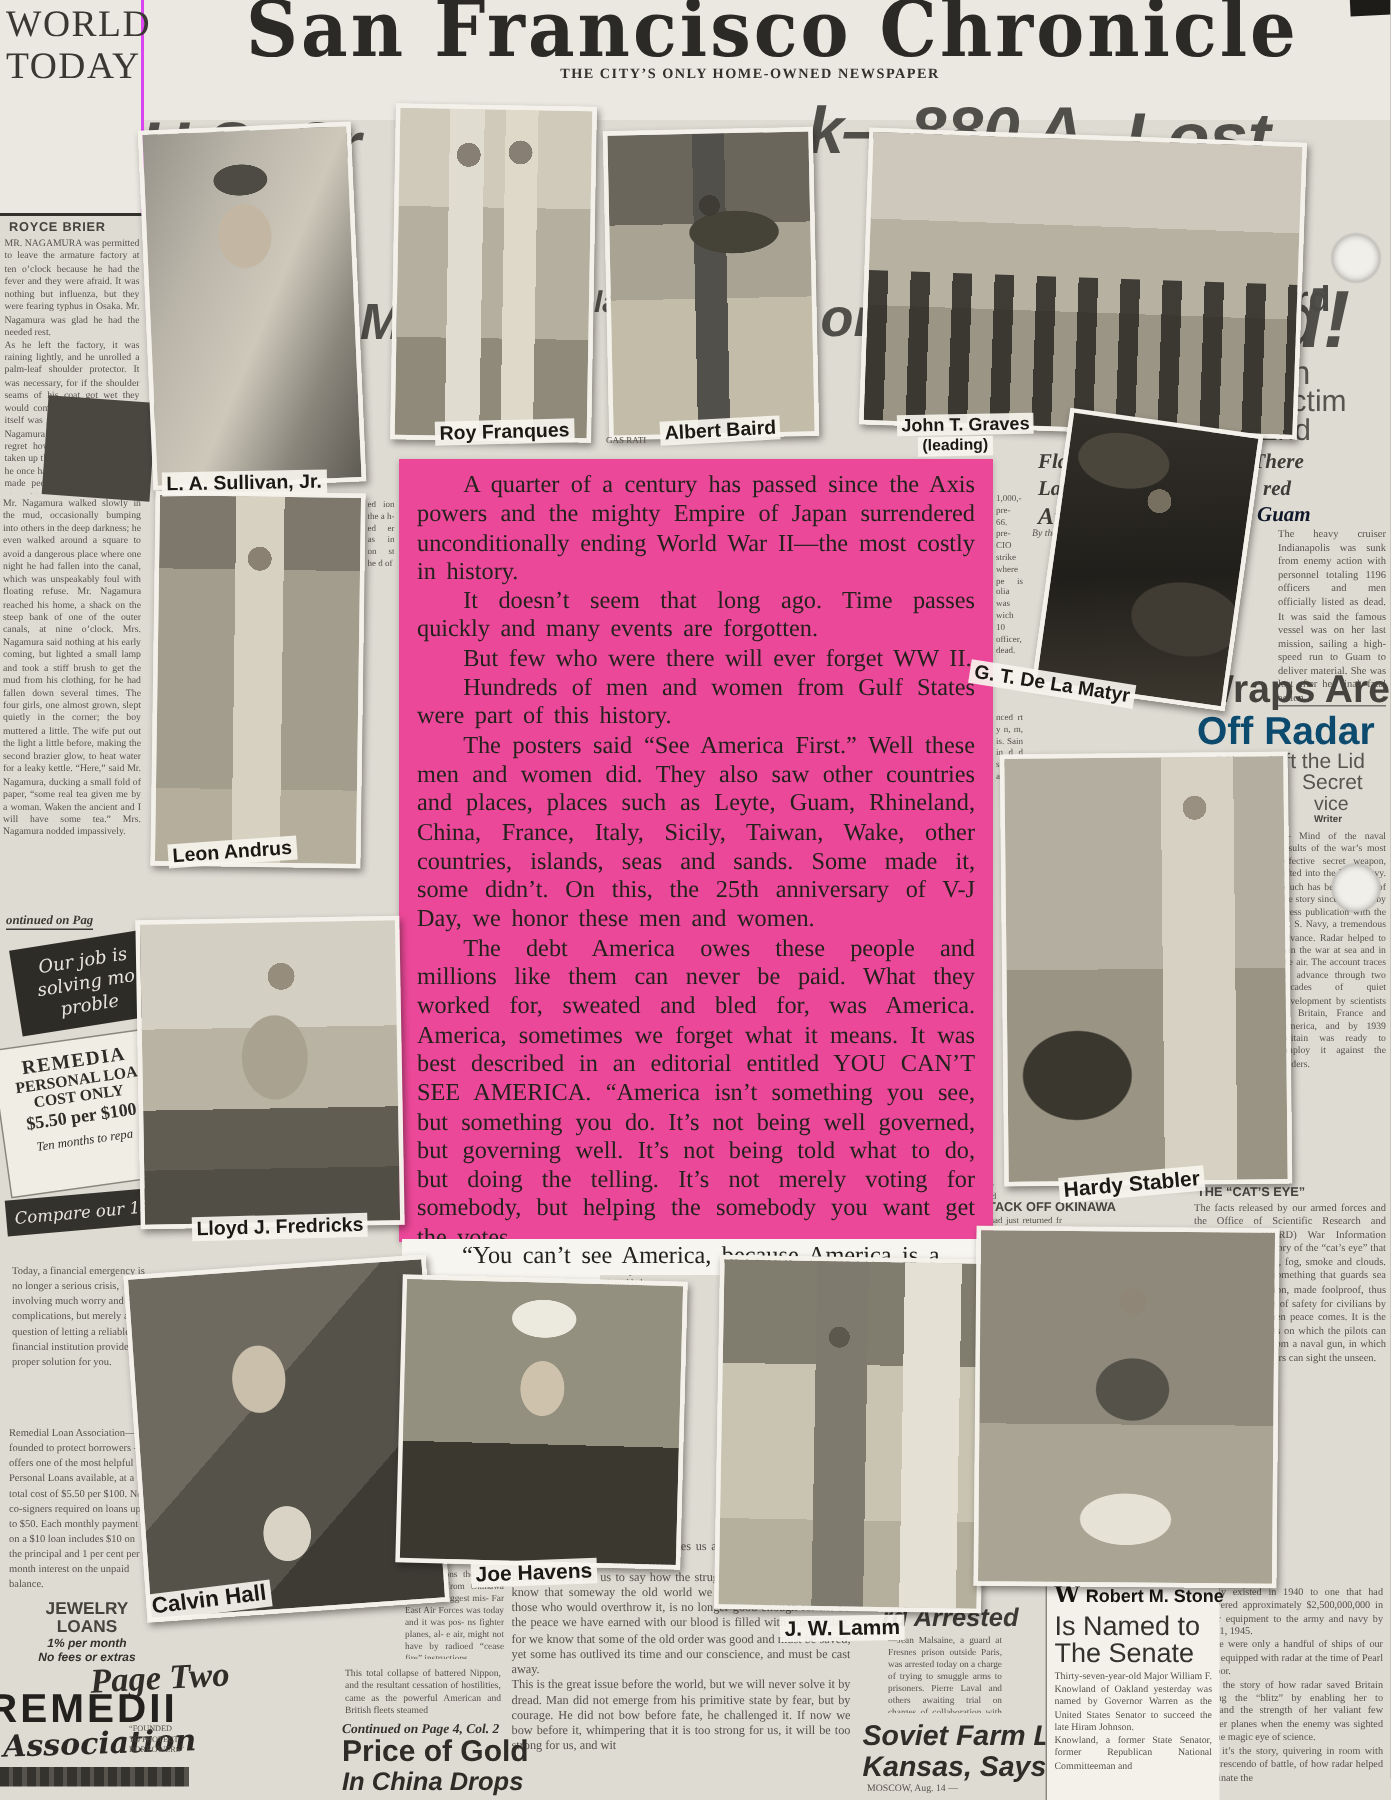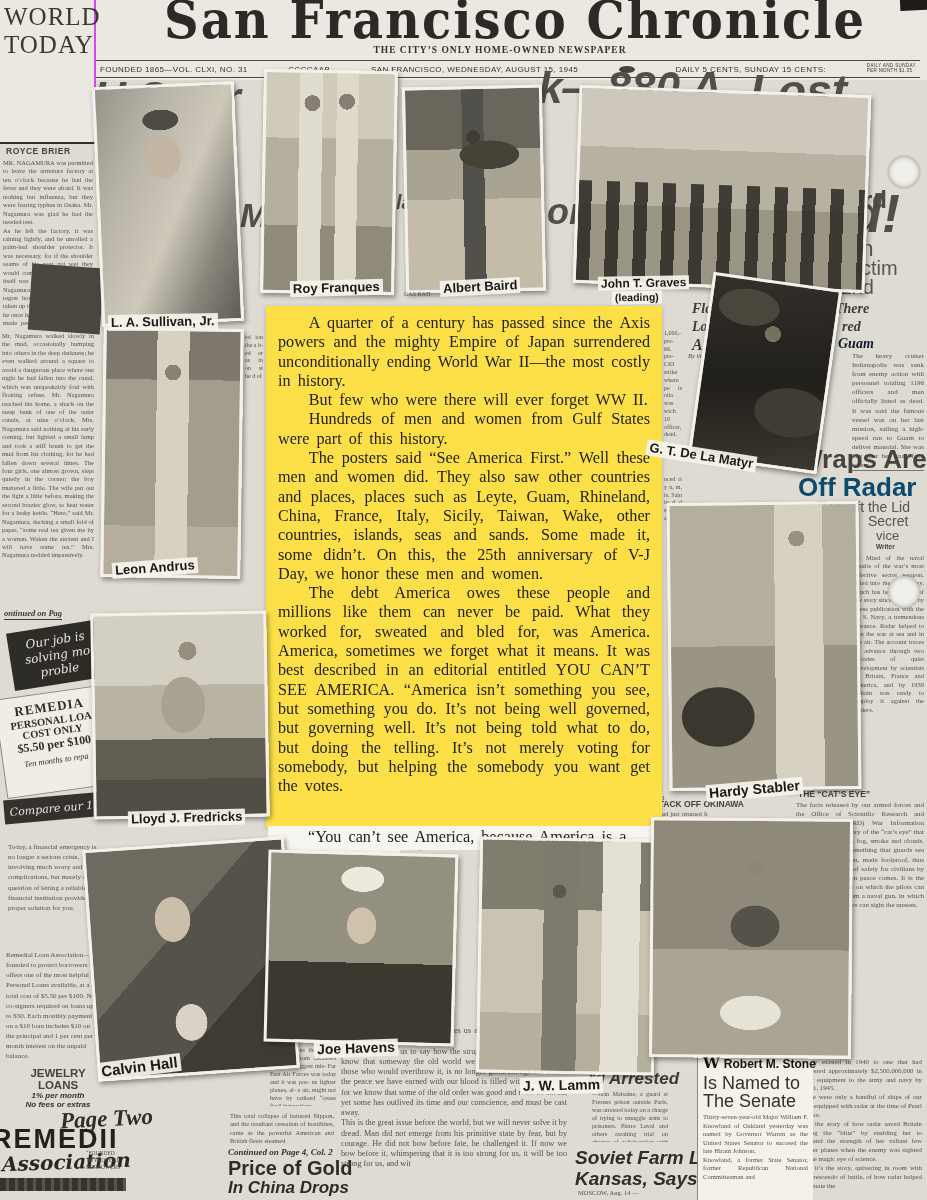--- a/index.html
+++ b/index.html
@@ -8,21 +8,21 @@
   .abs{position:absolute;}
   .micro{font:6.5px/1.3 "Liberation Serif",serif;color:#55514a;text-align:justify;overflow:hidden;}
   .pre{white-space:pre-line;}
   .frag{font-family:"Liberation Sans",sans-serif;font-weight:bold;color:#45433d;white-space:nowrap;line-height:1;}
   .bighl{font-family:"Liberation Sans",sans-serif;font-weight:bold;font-style:italic;color:#514f49;white-space:nowrap;line-height:1;}
   .hl-light{font-family:"Liberation Sans",sans-serif;font-weight:400;color:#57554f;white-space:nowrap;line-height:1;}
   .serifb{font-family:"Liberation Serif",serif;font-weight:bold;}
   .cap{font-family:"Liberation Sans",sans-serif;font-weight:bold;color:#1b1913;white-space:nowrap;
        background:rgba(246,244,237,.92);padding:0 3px;line-height:1.2;}
   .photo{position:absolute;border:3px solid #f3f1ea;box-shadow:1.5px 2.5px 5px rgba(20,18,14,.45);}
-  .article{background:#fde047;box-shadow:0 1px 4px rgba(30,28,22,.25);
+  .article{background:#ec4899;box-shadow:0 1px 4px rgba(30,28,22,.25);
            font-family:"Liberation Serif",serif;color:#24221d;}
   .article p{margin:0;text-indent:1.9em;text-align:justify;font-size:16.2px;line-height:19.3px;word-spacing:3px;}
   .strip{background:#f7f5ef;font-family:"Liberation Serif",serif;color:#24221d;
          font-size:16.2px;line-height:19px;word-spacing:3px;white-space:nowrap;overflow:hidden;}
   .hole{width:32px;height:32px;border-radius:50%;background:#f1efe9;
         box-shadow:inset 0 0 5px rgba(0,0,0,.4),0 0 0 1px rgba(0,0,0,.07);}
   
   .ph-sullivan{background-image:radial-gradient(ellipse 26px 15px at 47% 14%,#4e4b44 68%,rgba(0,0,0,0) 70%),radial-gradient(ellipse 30px 36px at 48% 30%,#c3b7a4 58%,rgba(0,0,0,0) 60%),linear-gradient(115deg,#97938a 0%,#b9b4a8 28%,#cdc8ba 55%,#8a867c 78%,#5f5c54 100%);}
   .ph-franques{background-image:radial-gradient(circle 8px at 36% 14%,#877f73 99%,rgba(0,0,0,0) 100%),radial-gradient(circle 8px at 63% 13%,#877f73 99%,rgba(0,0,0,0) 100%),linear-gradient(90deg,rgba(0,0,0,0) 0 26%,#e0dccf 26% 44%,rgba(0,0,0,0) 44% 55%,#ded9c9 55% 72%,rgba(0,0,0,0) 72%),linear-gradient(180deg,#cfcaba 0 30%,#b5afa0 30% 70%,#8f8a7a 70%);}
   .ph-baird{background-image:radial-gradient(circle 7px at 50% 24%,#3f3c35 99%,rgba(0,0,0,0) 100%),radial-gradient(ellipse 42px 20px at 62% 33%,#454238 70%,rgba(0,0,0,0) 72%),linear-gradient(90deg,rgba(0,0,0,0) 0 42%,#52504a 42% 58%,rgba(0,0,0,0) 58%),linear-gradient(180deg,#6a665c 0 30%,#a9a393 30% 55%,#c2bca9 55%);}
@@ -48,29 +48,20 @@
     <div style="font:25px/1.05 'Liberation Serif',serif;color:#3a3833;padding:2px 0 0 4px;letter-spacing:1px;">TODAY</div>
   </div>
   <div class="abs frag" style="left:6px;top:147px;font-size:8.5px;letter-spacing:.5px;">ROYCE BRIER</div>
   <div class="abs micro pre" style="left:3px;top:159px;width:90px;height:170px;">MR. NAGAMURA was permitted to leave the armature factory at ten o’clock because he had the fever and they were afraid. It was nothing but influenza, but they were fearing typhus in Osaka. Mr. Nagamura was glad he had the needed rest.
 As he left the factory, it was raining lightly, and he unrolled a palm-leaf shoulder protector. It was necessary, for if the shoulder seams of his coat got wet they would come apart. The protector itself was getting frayed, and Mr. Nagamura remembered with regret how the government had taken up the cellophane receptacle he once had for it, a marvel which made people stare. It had been given him by his eldest son, the boy who died gloriously for the August One in the landing on the California coast.</div>
   <div class="abs micro" style="left:2px;top:332px;width:92px;height:270px;">Mr. Nagamura walked slowly in the mud, occasionally bumping into others in the deep darkness; he even walked around a square to avoid a dangerous place where one night he had fallen into the canal, which was unspeakably foul with floating refuse. Mr. Nagamura reached his home, a shack on the steep bank of one of the outer canals, at nine o’clock. Mrs. Nagamura said nothing at his early coming, but lighted a small lamp and took a stiff brush to get the mud from his clothing, for he had fallen down several times. The four girls, one almost grown, slept quietly in the corner; the boy muttered a little. The wife put out the light a little before, making the second brazier glow, to heat water for a leaky kettle. “Here,” said Mr. Nagamura, ducking a small fold of paper, “some real tea given me by a woman. Waken the ancient and I will have some tea.” Mrs. Nagamura nodded impassively.</div>
   <div class="abs serifb" style="left:4px;top:608px;font-size:8.5px;font-style:italic;color:#3c3a34;border-bottom:1px solid #3c3a34;padding-bottom:1px;">ontinued on Pag</div>
 
   <div class="abs" style="left:110px;top:-8px;width:810px;text-align:center;font-family:'DejaVu Serif',serif;font-weight:bold;font-size:48px;letter-spacing:2px;color:#2c2a26;transform:scaleY(1.08);">San Francisco Chronicle</div>
   <div class="abs" style="left:300px;top:45px;width:400px;text-align:center;font-family:'Liberation Serif',serif;font-weight:bold;font-size:9.5px;letter-spacing:1px;color:#33312c;">THE CITY’S ONLY HOME-OWNED NEWSPAPER</div>
-  <div class="abs" style="left:96px;top:60px;width:824px;height:18px;border-top:1px solid #4a4843;border-bottom:1px solid #4a4843;display:flex;align-items:center;justify-content:space-between;padding:0 4px;box-sizing:border-box;font-family:'Liberation Sans',sans-serif;font-size:8px;letter-spacing:.4px;color:#33312c;">
-    <span>FOUNDED 1865—VOL. CLXI, NO. 31</span>
-    <span>CCCCAAB</span>
-    <span>SAN FRANCISCO, WEDNESDAY, AUGUST 15, 1945</span>
-    <span style="width:16px;height:7px;background:#44423c;border-radius:50%;"></span>
-    <span>DAILY 5 CENTS, SUNDAY 15 CENTS:</span>
-    <span class="pre" style="font-size:4.5px;line-height:1.1;">DAILY AND SUNDAY
-PER MONTH $1.35</span>
-  </div>
 
   <div class="abs bighl" style="left:94px;top:76px;font-size:44px;">U.S. Cr</div>
   <div class="abs bighl" style="left:538px;top:66px;font-size:44px;">k—880 A</div>
   <div class="abs bighl" style="left:750px;top:68px;font-size:46px;">Lost</div>
   <div class="abs bighl" style="left:240px;top:198px;font-size:34px;">M</div>
   <div class="abs bighl" style="left:547px;top:194px;font-size:36px;">or</div>
   <div class="abs bighl" style="left:786px;top:186px;font-size:54px;">ded!</div>
   <div class="abs frag" style="left:184px;top:190px;font-size:17px;">Re</div>
   <div class="abs frag" style="left:181px;top:218px;font-size:15px;">ES T</div>
   <div class="abs bighl" style="left:396px;top:192px;font-size:20px;">la</div>
@@ -112,20 +103,21 @@
 sible for</div>
   <div class="abs frag" style="left:648px;top:800px;font-size:8.5px;">ATTACK OFF OKINAWA</div>
   <div class="abs micro" style="left:648px;top:811px;width:60px;height:16px;font-size:6px;">The had just returned fr—</div>
 
   <div class="abs micro" style="left:664px;top:330px;width:18px;height:140px;font-size:6px;">1,000,- pre- 66. pre- CIO strike where pe is olia was wich 10 officer, dead.</div>
   <div class="abs micro" style="left:664px;top:476px;width:18px;height:148px;font-size:6px;">nced rt y n, m, is. Sain in d d sla e to al.</div>
   <div class="abs micro" style="left:245px;top:334px;width:18px;height:266px;font-size:6px;">ed ion the a h- ed er as in on st he d of</div>
 
   <div class="abs article" style="left:266px;top:306px;width:396px;height:522px;padding:8px 12px;box-sizing:border-box;z-index:2;">
     <p>A quarter of a century has passed since the Axis powers and the mighty Empire of Japan surrendered unconditionally ending World War II—the most costly in history.</p>
+    <p>It doesn’t seem that long ago.  Time passes quickly and many events are forgotten.</p>
     <p>But few who were there will ever forget WW II.</p>
     <p>Hundreds of men and women from Gulf States were part of this history.</p>
     <p>The posters said “See America First.”  Well these men and women did.  They also saw other countries and places, places such as Leyte, Guam, Rhineland, China, France, Italy, Sicily, Taiwan, Wake, other countries, islands, seas and sands.  Some made it, some didn’t.  On this, the 25th anniversary of V-J Day, we honor these men and women.</p>
     <p>The debt America owes these people and millions like them can never be paid.  What they worked for, sweated and bled for, was America.  America, sometimes we forget what it means.  It was best described in an editorial entitled YOU CAN’T SEE AMERICA.  “America isn’t something you see, but something you do.  It’s not being well governed, but governing well.  It’s not being told what to do, but doing the telling.  It’s not merely voting for somebody, but helping the somebody you want get the votes.</p>
   </div>
   <div class="abs strip" style="left:268px;top:826px;width:394px;height:24px;padding:2px 10px 0 40px;box-sizing:border-box;z-index:2;">“You can’t see America, because America is a</div>
   <div class="abs strip" style="left:268px;top:850px;width:132px;height:26px;padding:2px 0 0 12px;box-sizing:border-box;z-index:2;">feeling.”</div>
 
   <div class="abs micro pre" style="left:344px;top:844px;width:142px;height:40px;font-size:6.4px;text-align:left;">by its assailants, it had incomparab—
 But those who lived by it and bel—

